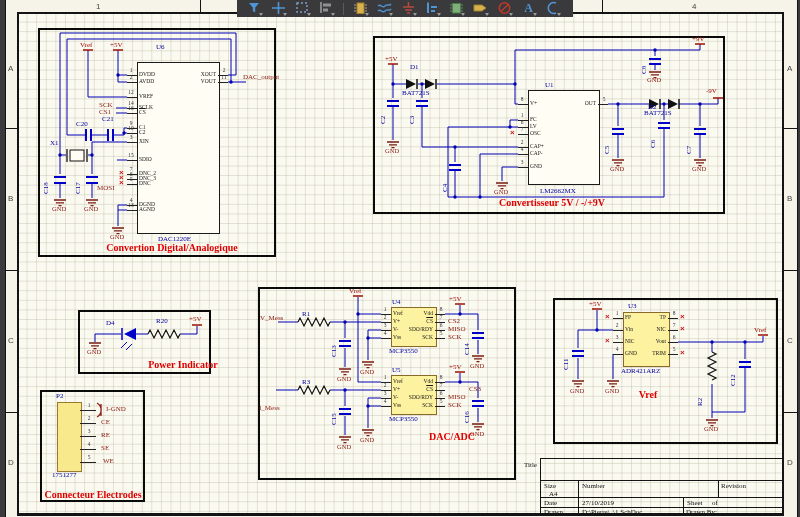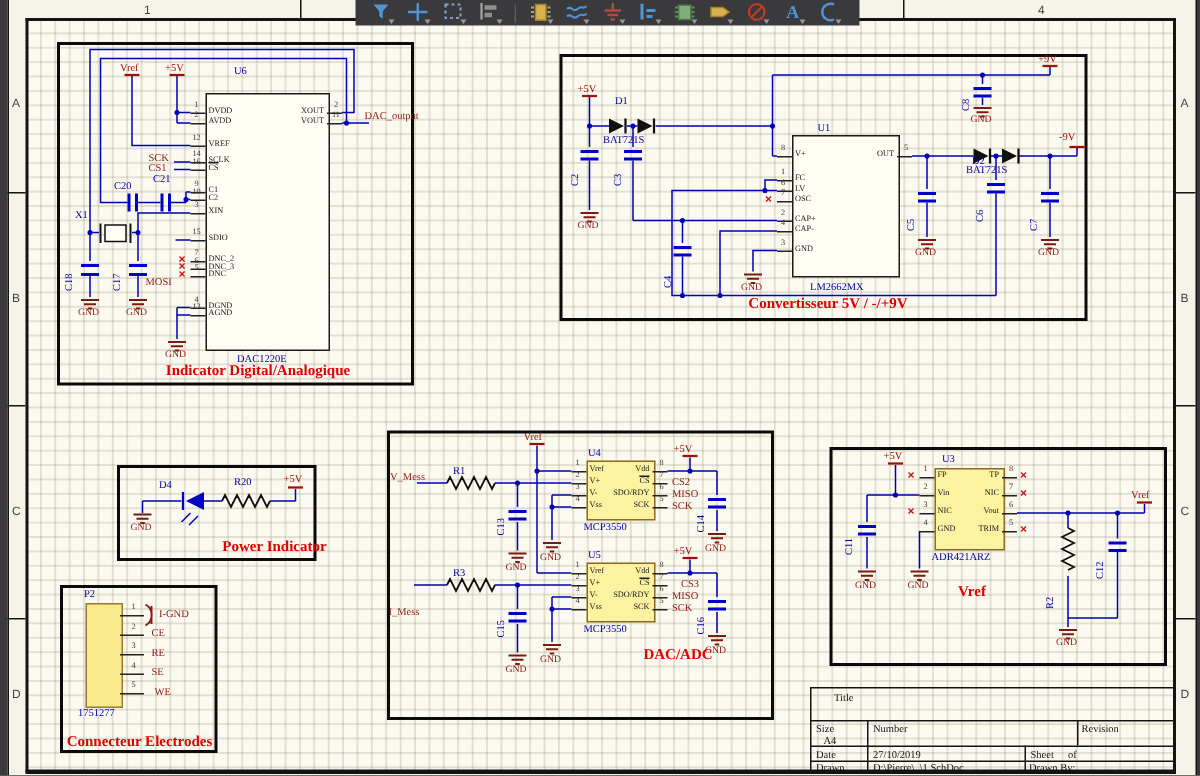--- a/index.html
+++ b/index.html
@@ -232,21 +232,21 @@
       <div class="lbl net" style="left: 97px; top: 149px; margin-top: 36px;">MOSI</div>
       <div class="lbl des" style="left: 76px; top: 121px;">C20</div>
       <div class="lbl des" style="left: 102px; top: 116px;">C21</div>
       <div class="lbl des" style="left: 50px; top: 140px;">X1</div>
       <div class="lbl des rot" style="left: 43px; top: 194px;">C18</div>
       <div class="lbl des rot" style="left: 75px; top: 194px;">C17</div>
       <div class="lbl gnd" style="left: 52px; top: 206px;">GND</div>
       <div class="lbl gnd" style="left: 84px; top: 206px;">GND</div>
       <div class="lbl gnd" style="left: 110px; top: 234px;">GND</div>
       <div class="lbl des" style="left: 158px; top: 236px;">DAC1220E</div>
-      <div class="lbl btitle ctr" style="left: 172px; top: 243px;">Indicator Digital/Analogique</div>
+      <div class="lbl btitle ctr" style="left: 172px; top: 243px;">Convertion Digital/Analogique</div>
       <div class="lbl pwr" style="left: 385px; top: 56px;">+5V</div>
       <div class="lbl des" style="left: 410px; top: 64px;">D1</div>
       <div class="lbl des" style="left: 402px; top: 90px;">BAT721S</div>
       <div class="lbl des rot" style="left: 380px; top: 124px;">C2</div>
       <div class="lbl des rot" style="left: 409px; top: 124px;">C3</div>
       <div class="lbl gnd" style="left: 385px; top: 148px;">GND</div>
       <div class="lbl des" style="left: 545px; top: 82px;">U1</div>
       <div class="lbl des" style="left: 540px; top: 188px;">LM2662MX</div>
       <div class="lbl gnd" style="left: 494px; top: 189px;">GND</div>
       <div class="lbl des rot" style="left: 442px; top: 192px;">C4</div>
@@ -291,21 +291,21 @@
       <div class="lbl des" style="left: 389px; top: 348px;">MCP3550</div>
       <div class="lbl des" style="left: 392px; top: 367px;">U5</div>
       <div class="lbl des" style="left: 302px; top: 379px;">R3</div>
       <div class="lbl net" style="left: 259px; top: 405px;">I_Mess</div>
       <div class="lbl pwr" style="left: 449px; top: 364px;">+5V</div>
       <div class="lbl des rot" style="left: 331px; top: 425px;">C15</div>
       <div class="lbl gnd" style="left: 337px; top: 444px;">GND</div>
       <div class="lbl gnd" style="left: 360px; top: 437px;">GND</div>
       <div class="lbl des rot" style="left: 464px; top: 423px;">C16</div>
       <div class="lbl gnd" style="left: 470px; top: 431px;">GND</div>
-      <div class="lbl net" style="left: 454px; top: 386px;">CS3</div>
+      <div class="lbl net" style="left: 469px; top: 386px;">CS3</div>
       <div class="lbl net" style="left: 448px; top: 394px;">MISO</div>
       <div class="lbl net" style="left: 448px; top: 402px;">SCK</div>
       <div class="lbl des" style="left: 389px; top: 416px;">MCP3550</div>
       <div class="lbl btitle ctr" style="left: 452px; top: 432px;">DAC/ADC</div>
       <div class="lbl pwr" style="left: 589px; top: 301px;">+5V</div>
       <div class="lbl des" style="left: 628px; top: 303px;">U3</div>
       <div class="lbl des rot" style="left: 563px; top: 370px;">C11</div>
       <div class="lbl gnd" style="left: 570px; top: 388px;">GND</div>
       <div class="lbl gnd" style="left: 605px; top: 388px;">GND</div>
       <div class="lbl des" style="left: 621px; top: 368px;">ADR421ARZ</div>
@@ -487,21 +487,21 @@
 
   <div>
     <div class="bline" style="left:540px;top:458px;width:243px;height:1px"></div>
     <div class="bline" style="left:540px;top:480px;width:243px;height:1px"></div>
     <div class="bline" style="left:540px;top:497px;width:243px;height:1px"></div>
     <div class="bline" style="left:540px;top:507px;width:243px;height:1px"></div>
     <div class="bline" style="left:540px;top:458px;width:1px;height:57px"></div>
     <div class="bline" style="left:578px;top:480px;width:1px;height:35px"></div>
     <div class="bline" style="left:718px;top:480px;width:1px;height:17px"></div>
     <div class="bline" style="left:683px;top:497px;width:1px;height:18px"></div>
-    <span class="tb" style="left:556px;top:461px">Title</span>
+    <span class="tb" style="left:524px;top:461px">Title</span>
     <span class="tb" style="left:544px;top:482px">Size</span>
     <span class="tb" style="left:549px;top:490px">A4</span>
     <span class="tb" style="left:582px;top:482px">Number</span>
     <span class="tb" style="left:721px;top:482px">Revision</span>
     <span class="tb" style="left:544px;top:499px">Date</span>
     <span class="tb" style="left:582px;top:499px">27/10/2019</span>
     <span class="tb" style="left:687px;top:499px">Sheet</span>
     <span class="tb" style="left:712px;top:499px">of</span>
     <span class="tb" style="left:544px;top:508px">Drawn</span>
     <span class="tb" style="left:582px;top:508px">D:\Pierre\..\1.SchDoc</span>

